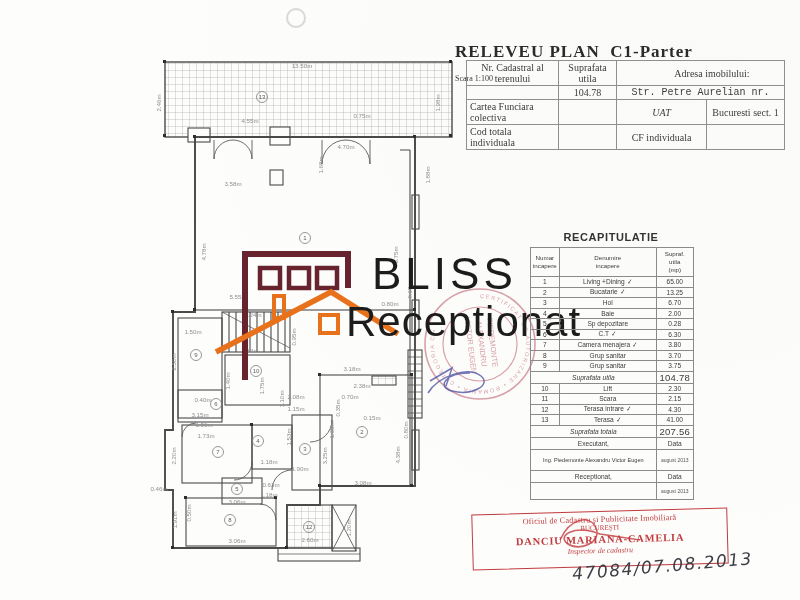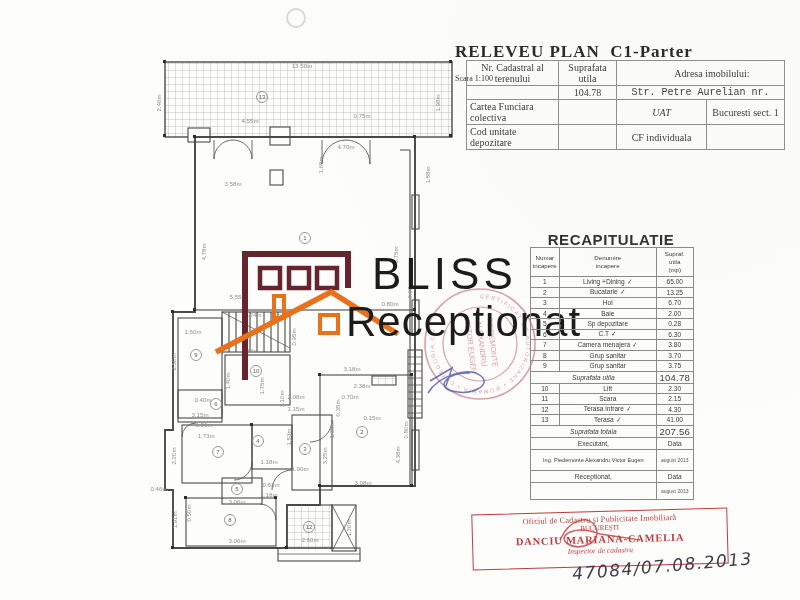--- a/index.html
+++ b/index.html
@@ -15,21 +15,21 @@
               letter-spacing:1px;white-space:pre;}
   .title-scale{font-family:"Liberation Serif",serif;font-size:8px;margin-top:12px;color:#3a3a3a;}
 
   
   .cad-table{position:absolute;left:466px;top:60px;border-collapse:collapse;
              font-family:"Liberation Serif",serif;font-size:10px;color:#3b3b3b;}
   .cad-table td{border:0.8px solid #8f8f8f;padding:1px 3px;height:11px;vertical-align:middle;}
 
   
   .recap-title{position:absolute;left:530px;top:231px;width:162px;text-align:center;
-               font-size:15px;font-weight:bold;letter-spacing:.6px;color:#333;}
+               font-size:11px;font-weight:bold;letter-spacing:.6px;color:#333;}
   .recap-table{position:absolute;left:530px;top:247px;border-collapse:collapse;
                font-size:6.6px;color:#3b3b3b;table-layout:fixed;}
   .recap-table td,.recap-table th{border:0.8px solid #8a8a8a;padding:0 2px;text-align:center;
                vertical-align:middle;font-weight:normal;}
   .recap-table th{font-size:6.2px;line-height:1.25;height:28px;white-space:pre-line;}
   .recap-table .r{height:10.5px;}
   .recap-table .sum-label{font-style:italic;}
   .recap-table .sum-val{font-size:9.5px;letter-spacing:.2px;}
   .recap-table .foot{height:11px;}
   .recap-table .name-row{height:20px;font-size:5.6px;}
@@ -304,21 +304,21 @@
           <td style="text-align: center;">104.78</td>
           <td colspan="2" style="text-align: center; font-family: Liberation Mono, monospace;">Str. Petre Aurelian nr.</td>
         </tr>
         <tr>
           <td>Cartea Funciara colectiva</td>
           <td style="text-align: center;"></td>
           <td style="text-align: center; font-style: italic;">UAT</td>
           <td style="text-align: center;">Bucuresti sect. 1</td>
         </tr>
         <tr>
-          <td>Cod unitate depozitare</td>
+          <td>Cod totala individuala</td>
           <td style="text-align: center;"></td>
           <td style="text-align: center; margin-left: 41px;">CF individuala</td>
           <td style="text-align: center;"></td>
         </tr>
       </tbody>
   </table>
 
   <div class="recap-title">RECAPITULATIE</div>
   <table class="recap-table" id="recap-table">
     <colgroup>

